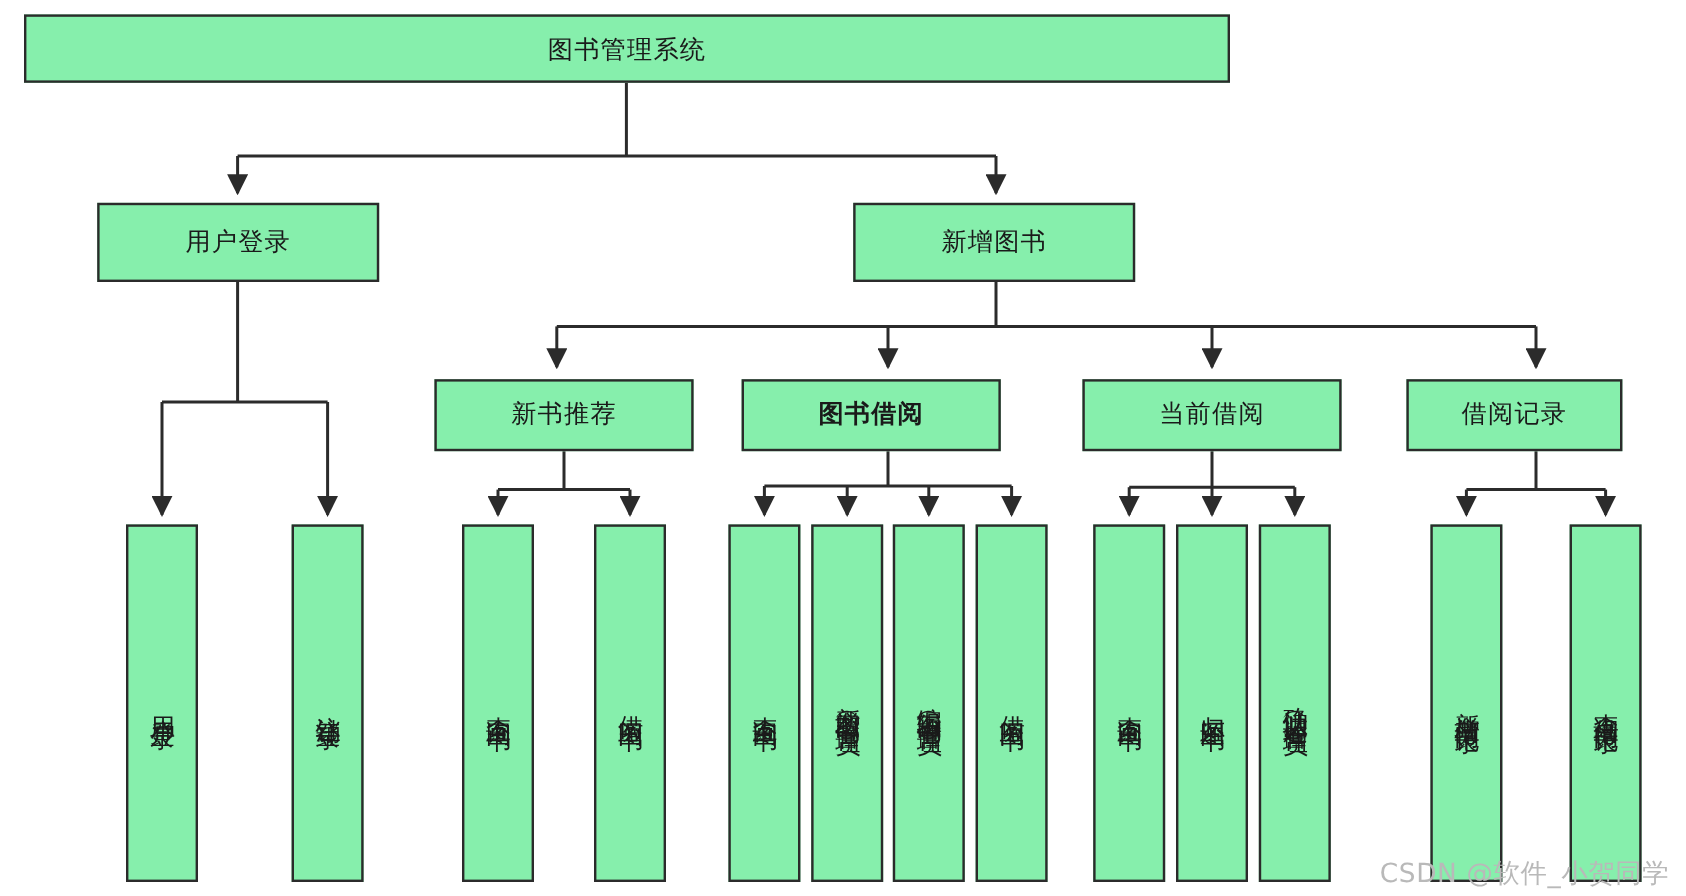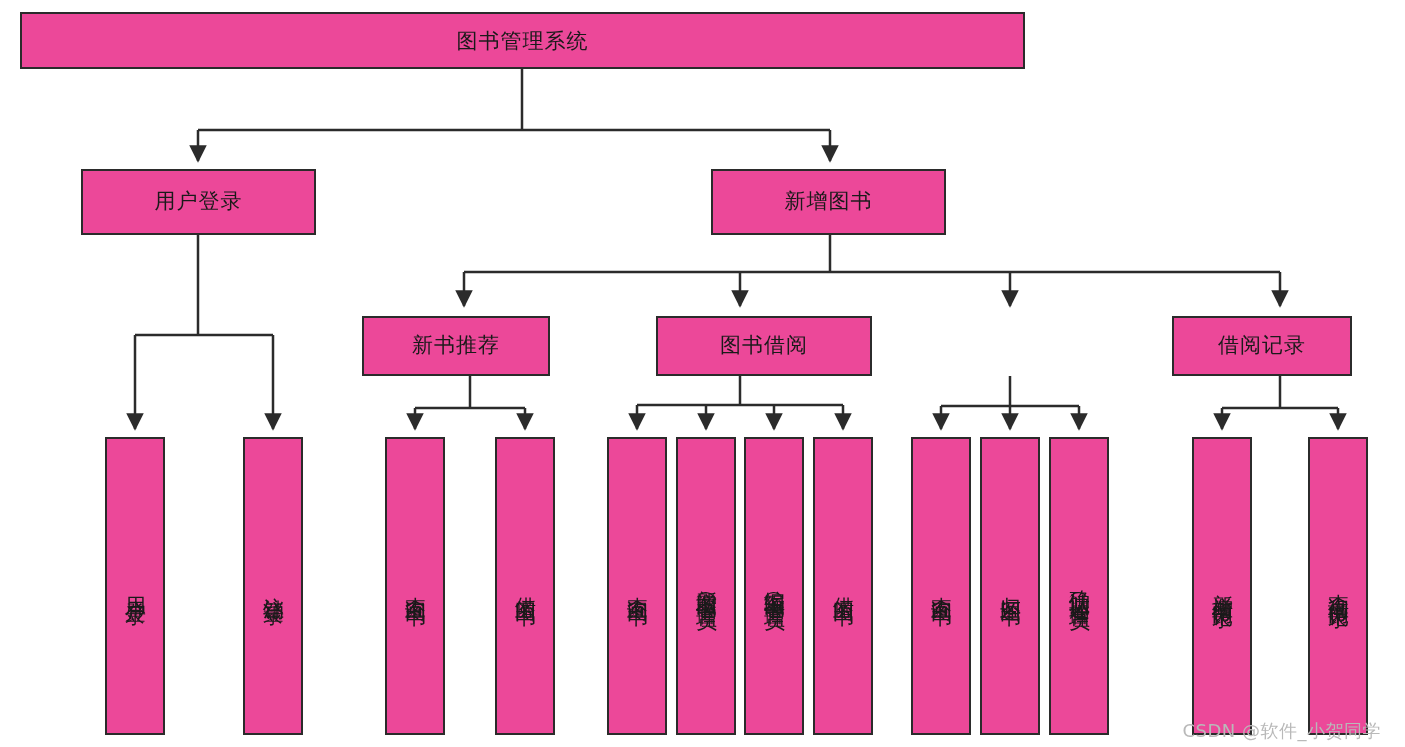--- a/index.html
+++ b/index.html
@@ -22,21 +22,21 @@
     position: absolute;
     left: 0;
     top: 0;
     width: 1405px;
     height: 747px;
   }
   .node {
     position: absolute;
     box-sizing: border-box;
     border: 2px solid #2b2b2b;
-    background: #ec4899;
+    background: #86efac;
     display: flex;
     align-items: center;
     justify-content: center;
     color: #1a1a1a;
   }
   .node-h {
     font-size: 21px;
     letter-spacing: 1px;
     line-height: 1.1;
     white-space: nowrap;
@@ -54,23 +54,23 @@
     padding: 4px 0;
     text-align: center;
   }
   .node-v .vtext {
     writing-mode: vertical-rl;
     text-orientation: upright;
     display: block;
   }
   .watermark {
     position: absolute;
-    right: 24px;
+    right: 14px;
     bottom: 4px;
-    font-size: 18px;
+    font-size: 22px;
     color: #b9b9b9;
     letter-spacing: 0.5px;
     white-space: nowrap;
     user-select: none;
   }
 </style>
 </head>
 <body>
 
 <div id="canvas">
@@ -130,28 +130,31 @@
   </div>
 
   <div class="node node-h" style="left:81px; top:169px; width:235px; height:66px;">
     <span>用户登录</span>
   </div>
 
   <div class="node node-h" style="left:711px; top:169px; width:235px; height:66px;">
     <span>新增图书</span>
   </div>
 
-  <div class="node node-h" style="left:362px; top:316px; width:188px; height:60px;">
+  <div class="node node-h" style="left:362px; top:316px; width:216px; height:60px;">
     <span>新书推荐</span>
   </div>
 
-  <div class="node node-h" style="left:656px; top:316px; width:216px; height:60px;">
+  <div class="node node-h" style="left:618px; top:316px; width:216px; height:60px;font-weight:bold;">
     <span>图书借阅</span>
   </div>
 
+  <div class="node node-h" style="left:902px; top:316px; width:216px; height:60px;">
+    <span>当前借阅</span>
+  </div>
 
   <div class="node node-h" style="left:1172px; top:316px; width:180px; height:60px;">
     <span>借阅记录</span>
   </div>
 
   <div class="node node-v" style="left:105px; top:437px; width:60px; height:298px;">
     <span class="vtext">用户登录</span>
   </div>
 
   <div class="node node-v" style="left:243px; top:437px; width:60px; height:298px;">

